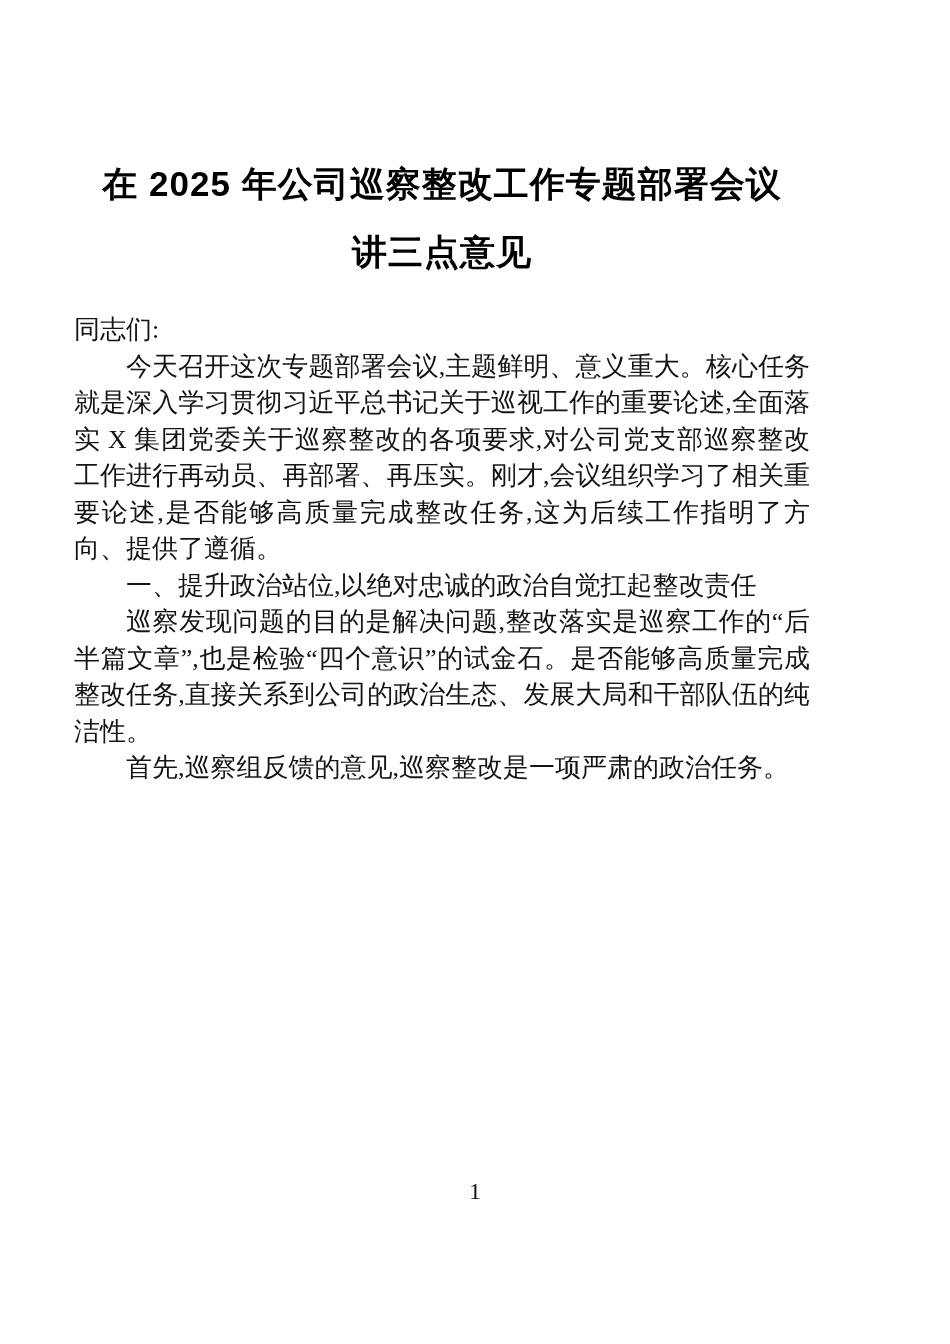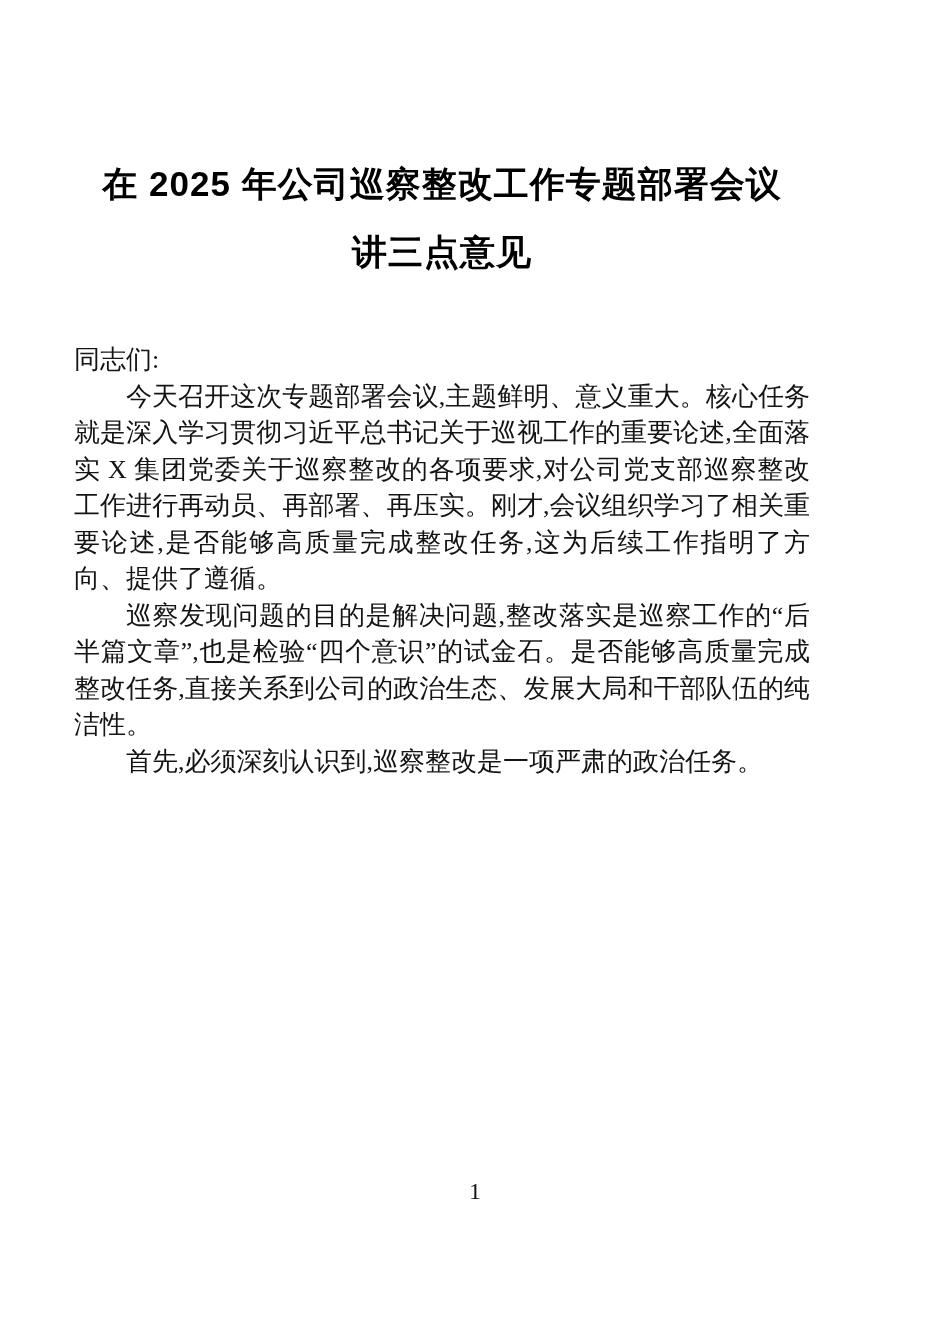--- a/index.html
+++ b/index.html
@@ -21,21 +21,21 @@
       font-family: "Liberation Sans", "DejaVu Sans", sans-serif;
       font-weight: bold;
       font-size: 35px;
       line-height: 68px;
       text-align: center;
       letter-spacing: 1px;
       color: #000000;
       margin: 0;
     }
     .doc-body {
-      margin-top: 56px;
+      margin-top: 26px;
       font-family: "Liberation Serif", "DejaVu Serif", serif;
       font-size: 26px;
       line-height: 36.5px;
       text-align: justify;
       color: #141414;
     }
     .doc-body p {
       margin: 0;
       padding: 0;
       text-indent: 2em;
@@ -60,19 +60,20 @@
 <div class="page">
 
   <h1 class="doc-title">
     <span>在 2025 年公司巡察整改工作专题部署会议</span><br>
     <span>讲三点意见</span>
   </h1>
 
   <div class="doc-body">
     <p class="salutation">同志们:</p>
     <p>今天召开这次专题部署会议,主题鲜明、意义重大。核心任务就是深入学习贯彻习近平总书记关于巡视工作的重要论述,全面落实 X 集团党委关于巡察整改的各项要求,对公司党支部巡察整改工作进行再动员、再部署、再压实。刚才,会议组织学习了相关重要论述,是否能够高质量完成整改任务,这为后续工作指明了方向、提供了遵循。</p>
+    <p>一、提升政治站位,以绝对忠诚的政治自觉扛起整改责任</p>
     <p>巡察发现问题的目的是解决问题,整改落实是巡察工作的“后半篇文章”,也是检验“四个意识”的试金石。是否能够高质量完成整改任务,直接关系到公司的政治生态、发展大局和干部队伍的纯洁性。</p>
-    <p>首先,必须深刻认识到,巡察整改是一项严肃的政治任务。</p>
+    <p>首先,巡察组反馈的意见,巡察整改是一项严肃的政治任务。</p>
   </div>
 
   <div class="page-footer">1</div>
 
 </div>
 
 </body></html>

